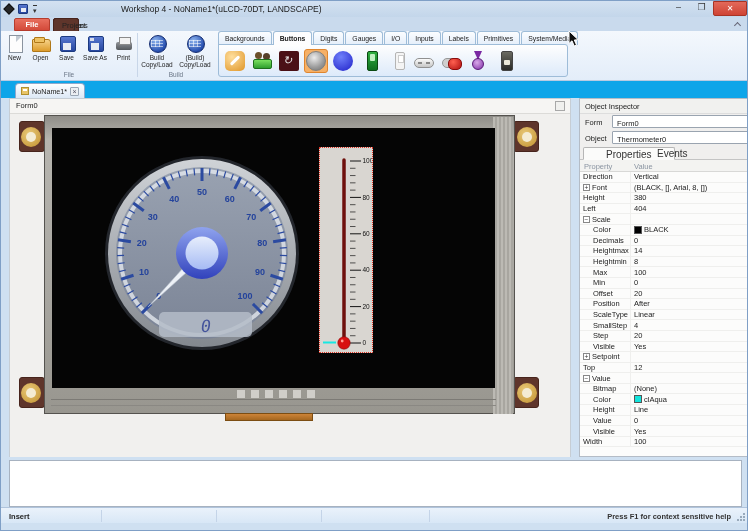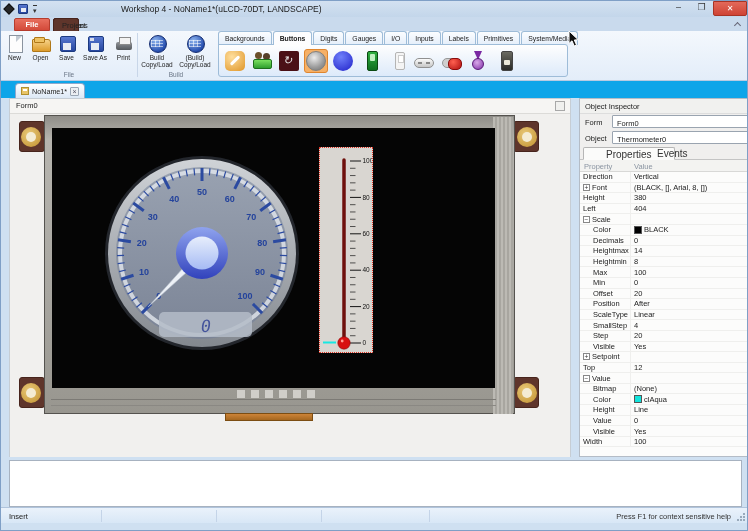--- a/index.html
+++ b/index.html
@@ -133,21 +133,21 @@
   .pnm{white-space:nowrap;}
   .pnm.ind{margin-left:10px;}
   .pval{position:absolute;left:54px;top:0;right:10px;height:100%;display:flex;align-items:center;overflow:hidden;white-space:nowrap;}
   .pswatch{display:inline-block;width:8px;height:8px;border:1px solid #555;margin-right:2px;flex:none;}
   .pscroll{position:absolute;right:0;top:61px;width:10px;bottom:0;background:#f1f1ef;border-left:1px solid #ddd;}
   .sarrow{position:absolute;left:1px;width:8px;height:9px;font-size:5px;line-height:9px;text-align:center;color:#666;background:#e9e9e7;border:1px solid #cfcfcd;}
   .sarrow.up{top:0;} .sarrow.dn{bottom:0;}
   .sthumb{position:absolute;left:1px;bottom:12px;width:8px;height:36px;background:#dcdcda;border:1px solid #c2c2c0;border-radius:2px;}
   
   .bottompanel{position:absolute;left:8px;top:459px;width:733px;height:47px;background:#fff;border:1px solid #a7b2c0;}
-  .statusbar{position:absolute;left:0;top:506px;width:100%;height:16px;background:linear-gradient(#eaf2fb,#d8e7f6);border-top:1px solid #b0c4dc;font-size:7.5px;color:#222;}
+  .statusbar{position:absolute;left:0;top:506px;width:100%;height:16px;background:linear-gradient(#eaf2fb,#d8e7f6);border-top:1px solid #b0c4dc;font-size:7.5px;color:#222;font-weight:bold;}
   .st-left{position:absolute;left:8px;top:4px;}
   .st-right{position:absolute;right:16px;top:4px;color:#333;}
   .st-div{position:absolute;top:2px;width:1px;height:12px;background:#c4d4e8;}
   .grip{position:absolute;right:2px;bottom:2px;width:8px;height:8px;background:
     radial-gradient(circle at 7px 1px,#9ab 0.8px,transparent 1px),
     radial-gradient(circle at 7px 4px,#9ab 0.8px,transparent 1px),
     radial-gradient(circle at 4px 4px,#9ab 0.8px,transparent 1px),
     radial-gradient(circle at 7px 7px,#9ab 0.8px,transparent 1px),
     radial-gradient(circle at 4px 7px,#9ab 0.8px,transparent 1px),
     radial-gradient(circle at 1px 7px,#9ab 0.8px,transparent 1px);}

